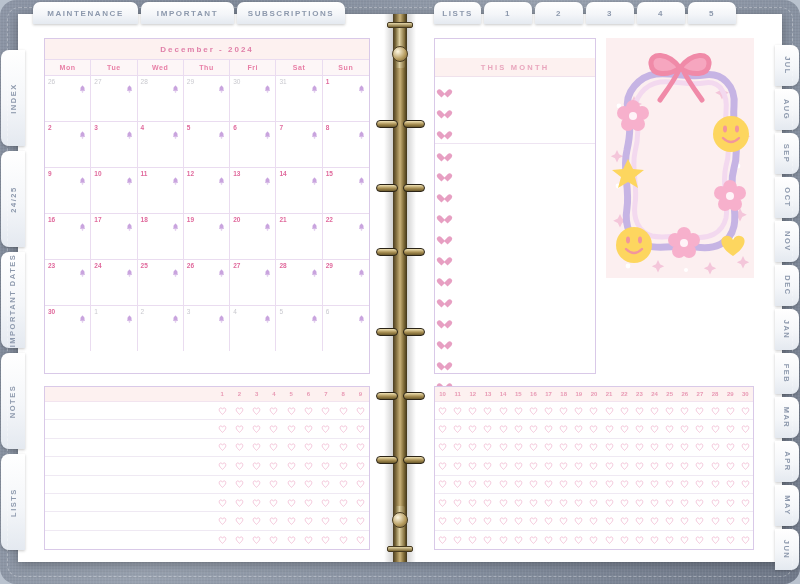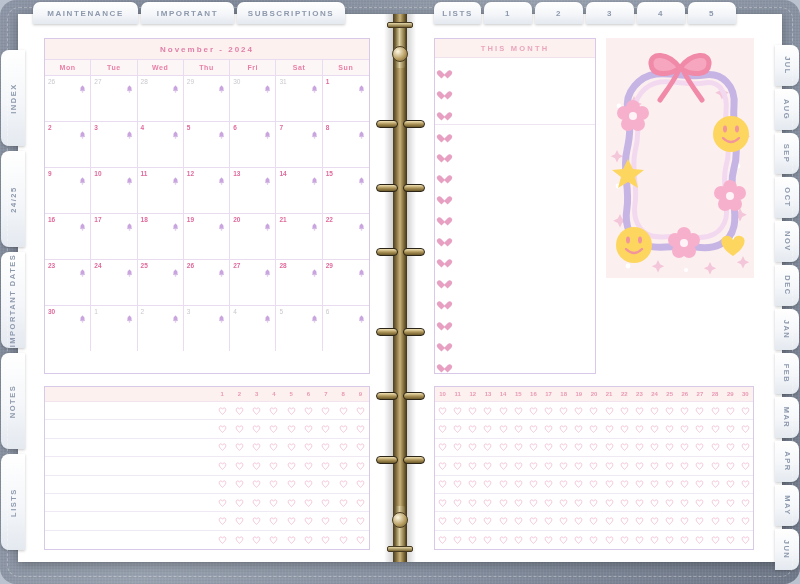--- a/index.html
+++ b/index.html
@@ -108,20 +108,21 @@
   }
   .box-title {
     background: #fdf1f0;
     color: #e9a6bd;
     font-size: 7.5px;
     font-weight: 700;
     letter-spacing: 2.2px;
     text-align: center;
     padding: 5px 0 4px;
     border-bottom: 1px solid #f0e2ec;
+    margin-top: 19px;
   }
 
   
   #calendar { left: 44px; top: 38px; width: 326px; height: 336px; }
   #cal-title {
     background:#fdf1f0; color:#e07fa8; font-weight:700;
     font-size:8px; letter-spacing:2px; text-align:center; padding:6px 0 5px;
   }
   .cal-grid { display: grid; grid-template-columns: repeat(7,1fr); }
   .cal-dow {
@@ -262,21 +263,21 @@
       </div>
       <div class="tab side right" style="top: 485px; height: 41px;">
         <span class="vtext">MAY</span>
       </div>
       <div class="tab side right" style="top: 529px; height: 41px;">
         <span class="vtext">JUN</span>
       </div>
     </div>
 
   <div class="box" id="calendar">
-    <div id="cal-title">November - 2024</div>
+    <div id="cal-title">December - 2024</div>
     <div class="cal-grid" id="cal-dows">
         <div class="cal-dow">Mon</div>
         <div class="cal-dow">Tue</div>
         <div class="cal-dow">Wed</div>
         <div class="cal-dow">Thu</div>
         <div class="cal-dow">Fri</div>
         <div class="cal-dow">Sat</div>
         <div class="cal-dow">Sun</div>
       </div>
     <div class="cal-grid" id="cal-cells">

